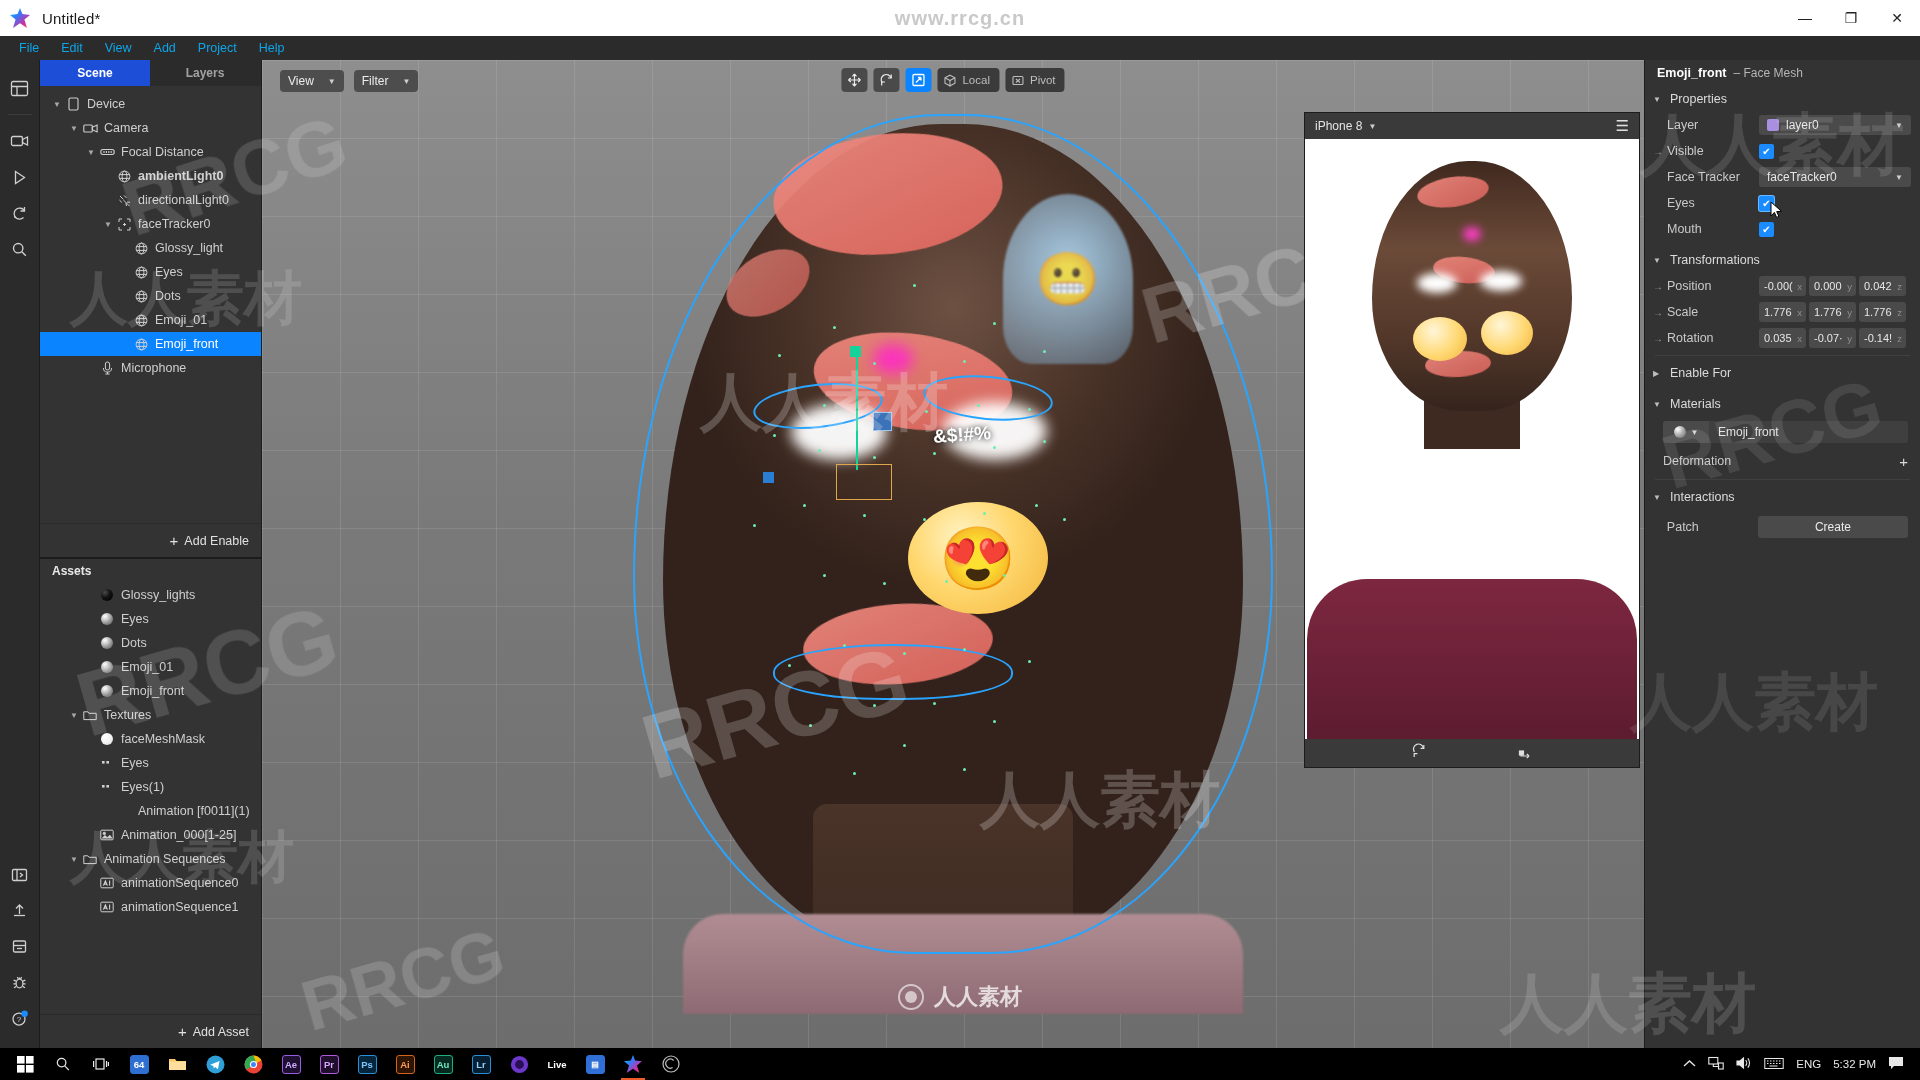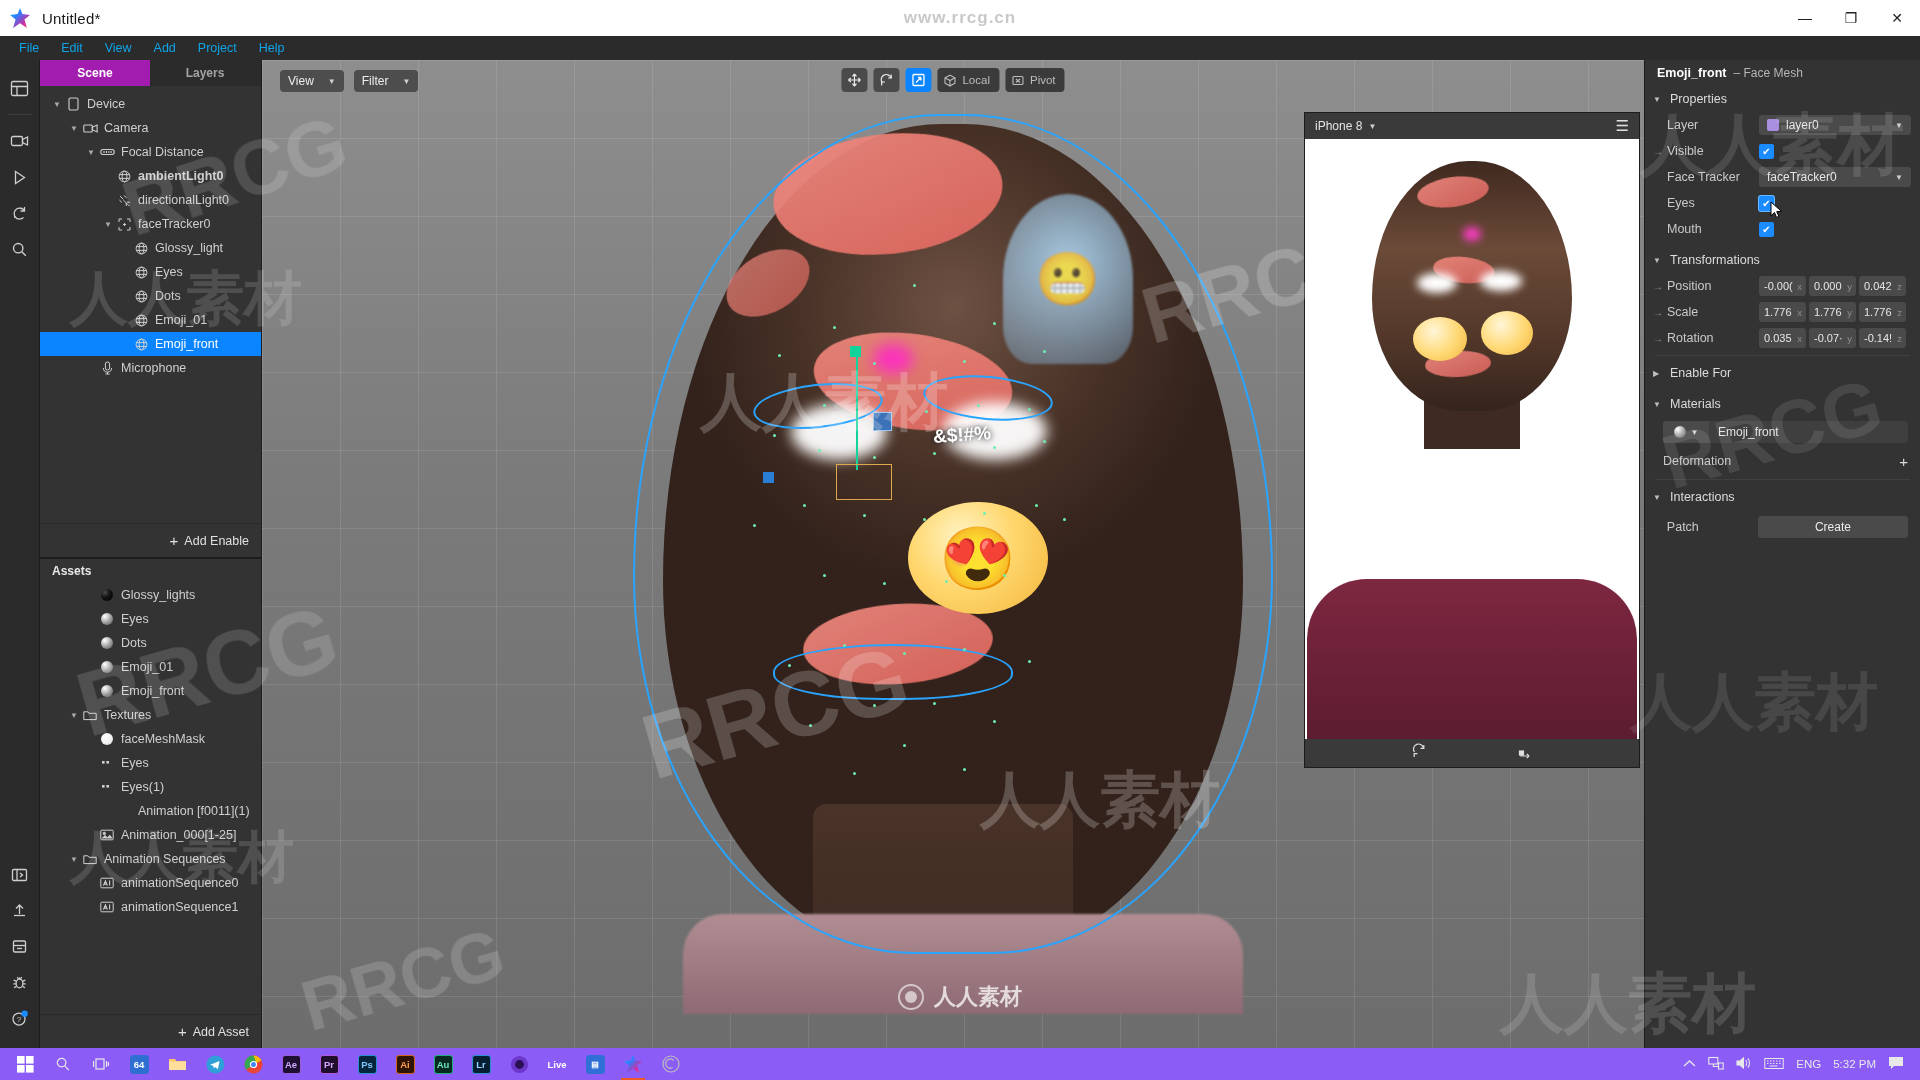--- a/index.html
+++ b/index.html
@@ -8,21 +8,21 @@
 
   
   #app { position:relative; width:1920px; height:1080px; display:flex; flex-direction:column; }
 
   .titlebar { height:36px; background:#ffffff; display:flex; align-items:center;
               flex:0 0 36px; position:relative; }
   .tb-logo { width:20px; height:20px; margin-left:10px; border-radius:4px;
              background:linear-gradient(135deg,#1fd2e8 0%,#2b7fff 35%,#d62aa0 75%,#ff5c3b 100%);
              clip-path: polygon(50% 0%, 62% 30%, 100% 35%, 72% 58%, 85% 100%, 50% 76%, 15% 100%, 28% 58%, 0% 35%, 38% 30%);}
   .tb-title { font-size:15px; color:#1b1b1b; margin-left:12px; letter-spacing:.2px;}
-  .tb-wm { position:absolute; left:0; right:0; text-align:center; font-size:17px;
+  .tb-wm { position:absolute; left:0; right:0; text-align:center; font-size:20px;
            font-weight:bold; color:#c9c9c9; letter-spacing:1px; pointer-events:none;}
   .tb-ctrls { margin-left:auto; display:flex; height:36px; }
   .tb-btn { width:46px; height:36px; display:flex; align-items:center; justify-content:center;
             color:#222; font-size:14px; }
 
   .menubar { height:24px; background:#2b2b2b; display:flex; align-items:center;
              flex:0 0 24px; padding-left:8px; }
   .menu-item { font-size:12.5px; color:#0ea5e9; padding:3px 11px; border-radius:2px; cursor:default;}
 
   .body { flex:1; display:flex; min-height:0; position:relative; background:#252525;}
@@ -36,21 +36,21 @@
   .rail-sep { width:24px; height:1px; background:#3c3c3c; margin:6px 0 10px; }
   .rail-bottom { margin-top:auto; display:flex; flex-direction:column; align-items:center;
                  padding-bottom:10px;}
 
   
   .leftpanel { width:222px; background:#333333; display:flex; flex-direction:column;
                flex:0 0 222px; border-right:1px solid #1c1c1c;}
   .tabs { display:flex; height:26px; flex:0 0 26px; background:#2b2b2b;}
   .tab { flex:0 0 110px; display:flex; align-items:center; justify-content:center;
          font-size:12px; color:#a3a3a3;font-weight:bold;}
-  .tab.active { background:#a21caf; color:#ffffff; font-weight:bold; }
+  .tab.active { background:#1d4ed8; color:#ffffff; font-weight:bold; }
   .tree { flex:1; overflow:hidden; padding-top:6px; position:relative;}
   .row { display:flex; align-items:center; height:24px; font-size:12.5px; color:#cfcfcf;
          padding-right:6px; white-space:nowrap; }
   .row.sel { background:#0a84ff; color:#fff; }
   .caret { width:14px; display:inline-block; text-align:center; font-size:8px; color:#a8a8a8;}
   .caret.empty{ visibility:hidden; }
   .ticon { width:18px; display:inline-flex; align-items:center; justify-content:center;
            margin-right:5px; color:#d0d0d0;}
   .sphere { width:12px; height:12px; border-radius:50%;
             background:radial-gradient(circle at 32% 28%, #ffffff 0%, #cfcfcf 28%, #8d8d8d 62%, #555 100%);}
@@ -197,21 +197,21 @@
              display:flex; align-items:center; padding-left:9px; font-size:12px; color:#e2e2e2;
              margin-right:12px;}
   .deform { display:flex; align-items:center; height:28px; padding:0 12px 0 18px;
             font-size:12.5px; color:#c9c9c9; }
   .deform .p { margin-left:auto; font-size:15px; color:#dcdcdc;}
   .createbtn { margin:0 12px 0 auto; width:152px; height:22px; background:#4a4a4a; border-radius:3px;
                display:flex; align-items:center; justify-content:center; font-size:12px; color:#eaeaea;}
   .divider { height:1px; background:#404040; margin:4px 10px; }
 
   
-  .taskbar { height:32px; flex:0 0 32px; background:#8b5cf6; display:flex; align-items:center;
+  .taskbar { height:32px; flex:0 0 32px; background:#000000; display:flex; align-items:center;
              padding:0 6px;text-align:right; }
   .tk { width:38px; height:32px; display:flex; align-items:center; justify-content:center;
         color:#e8e8e8; font-size:12px; position:relative;}
   .tk .sq { width:19px; height:19px; border:1.4px solid currentColor; border-radius:3px;
             display:flex; align-items:center; justify-content:center; font-size:9.5px; font-weight:bold;}
   .tray { margin-left:auto; display:flex; align-items:center; gap:12px; padding-right:10px;
           color:#e8e8e8; font-size:11.5px;}
   .tk.act:after{ content:""; position:absolute; bottom:0; left:7px; right:7px; height:2px;
                  background:#f05a28;}
 

